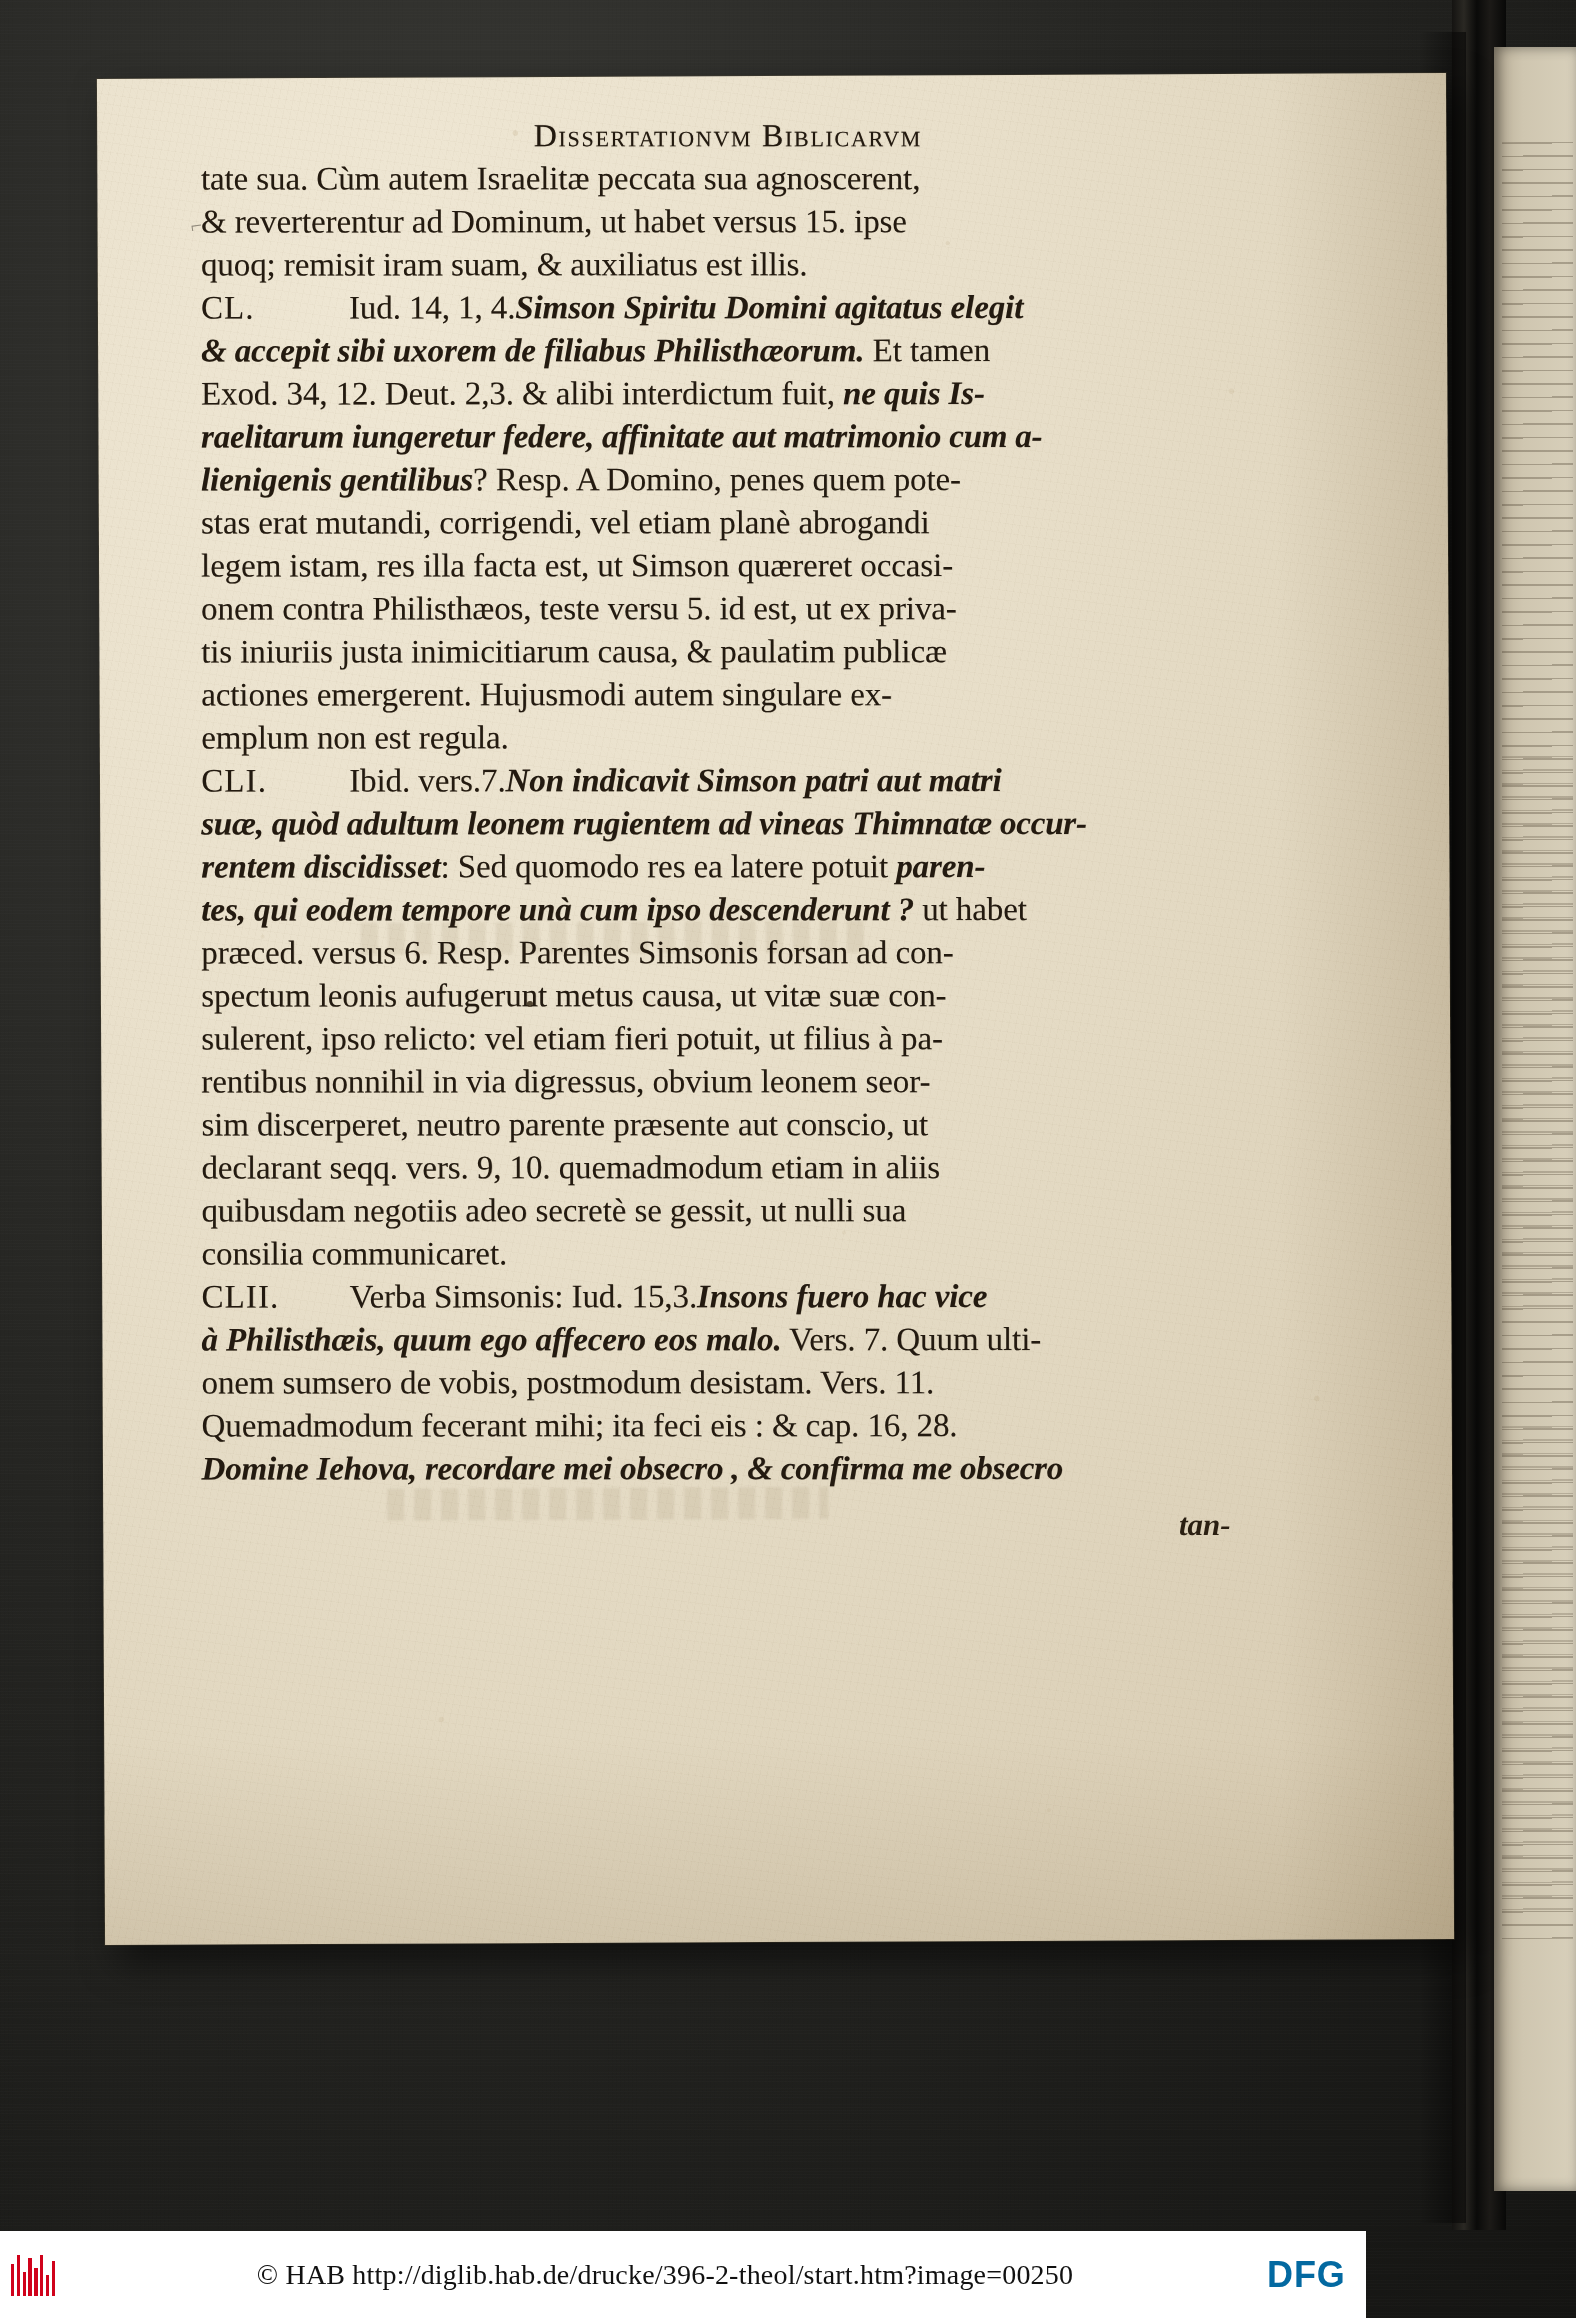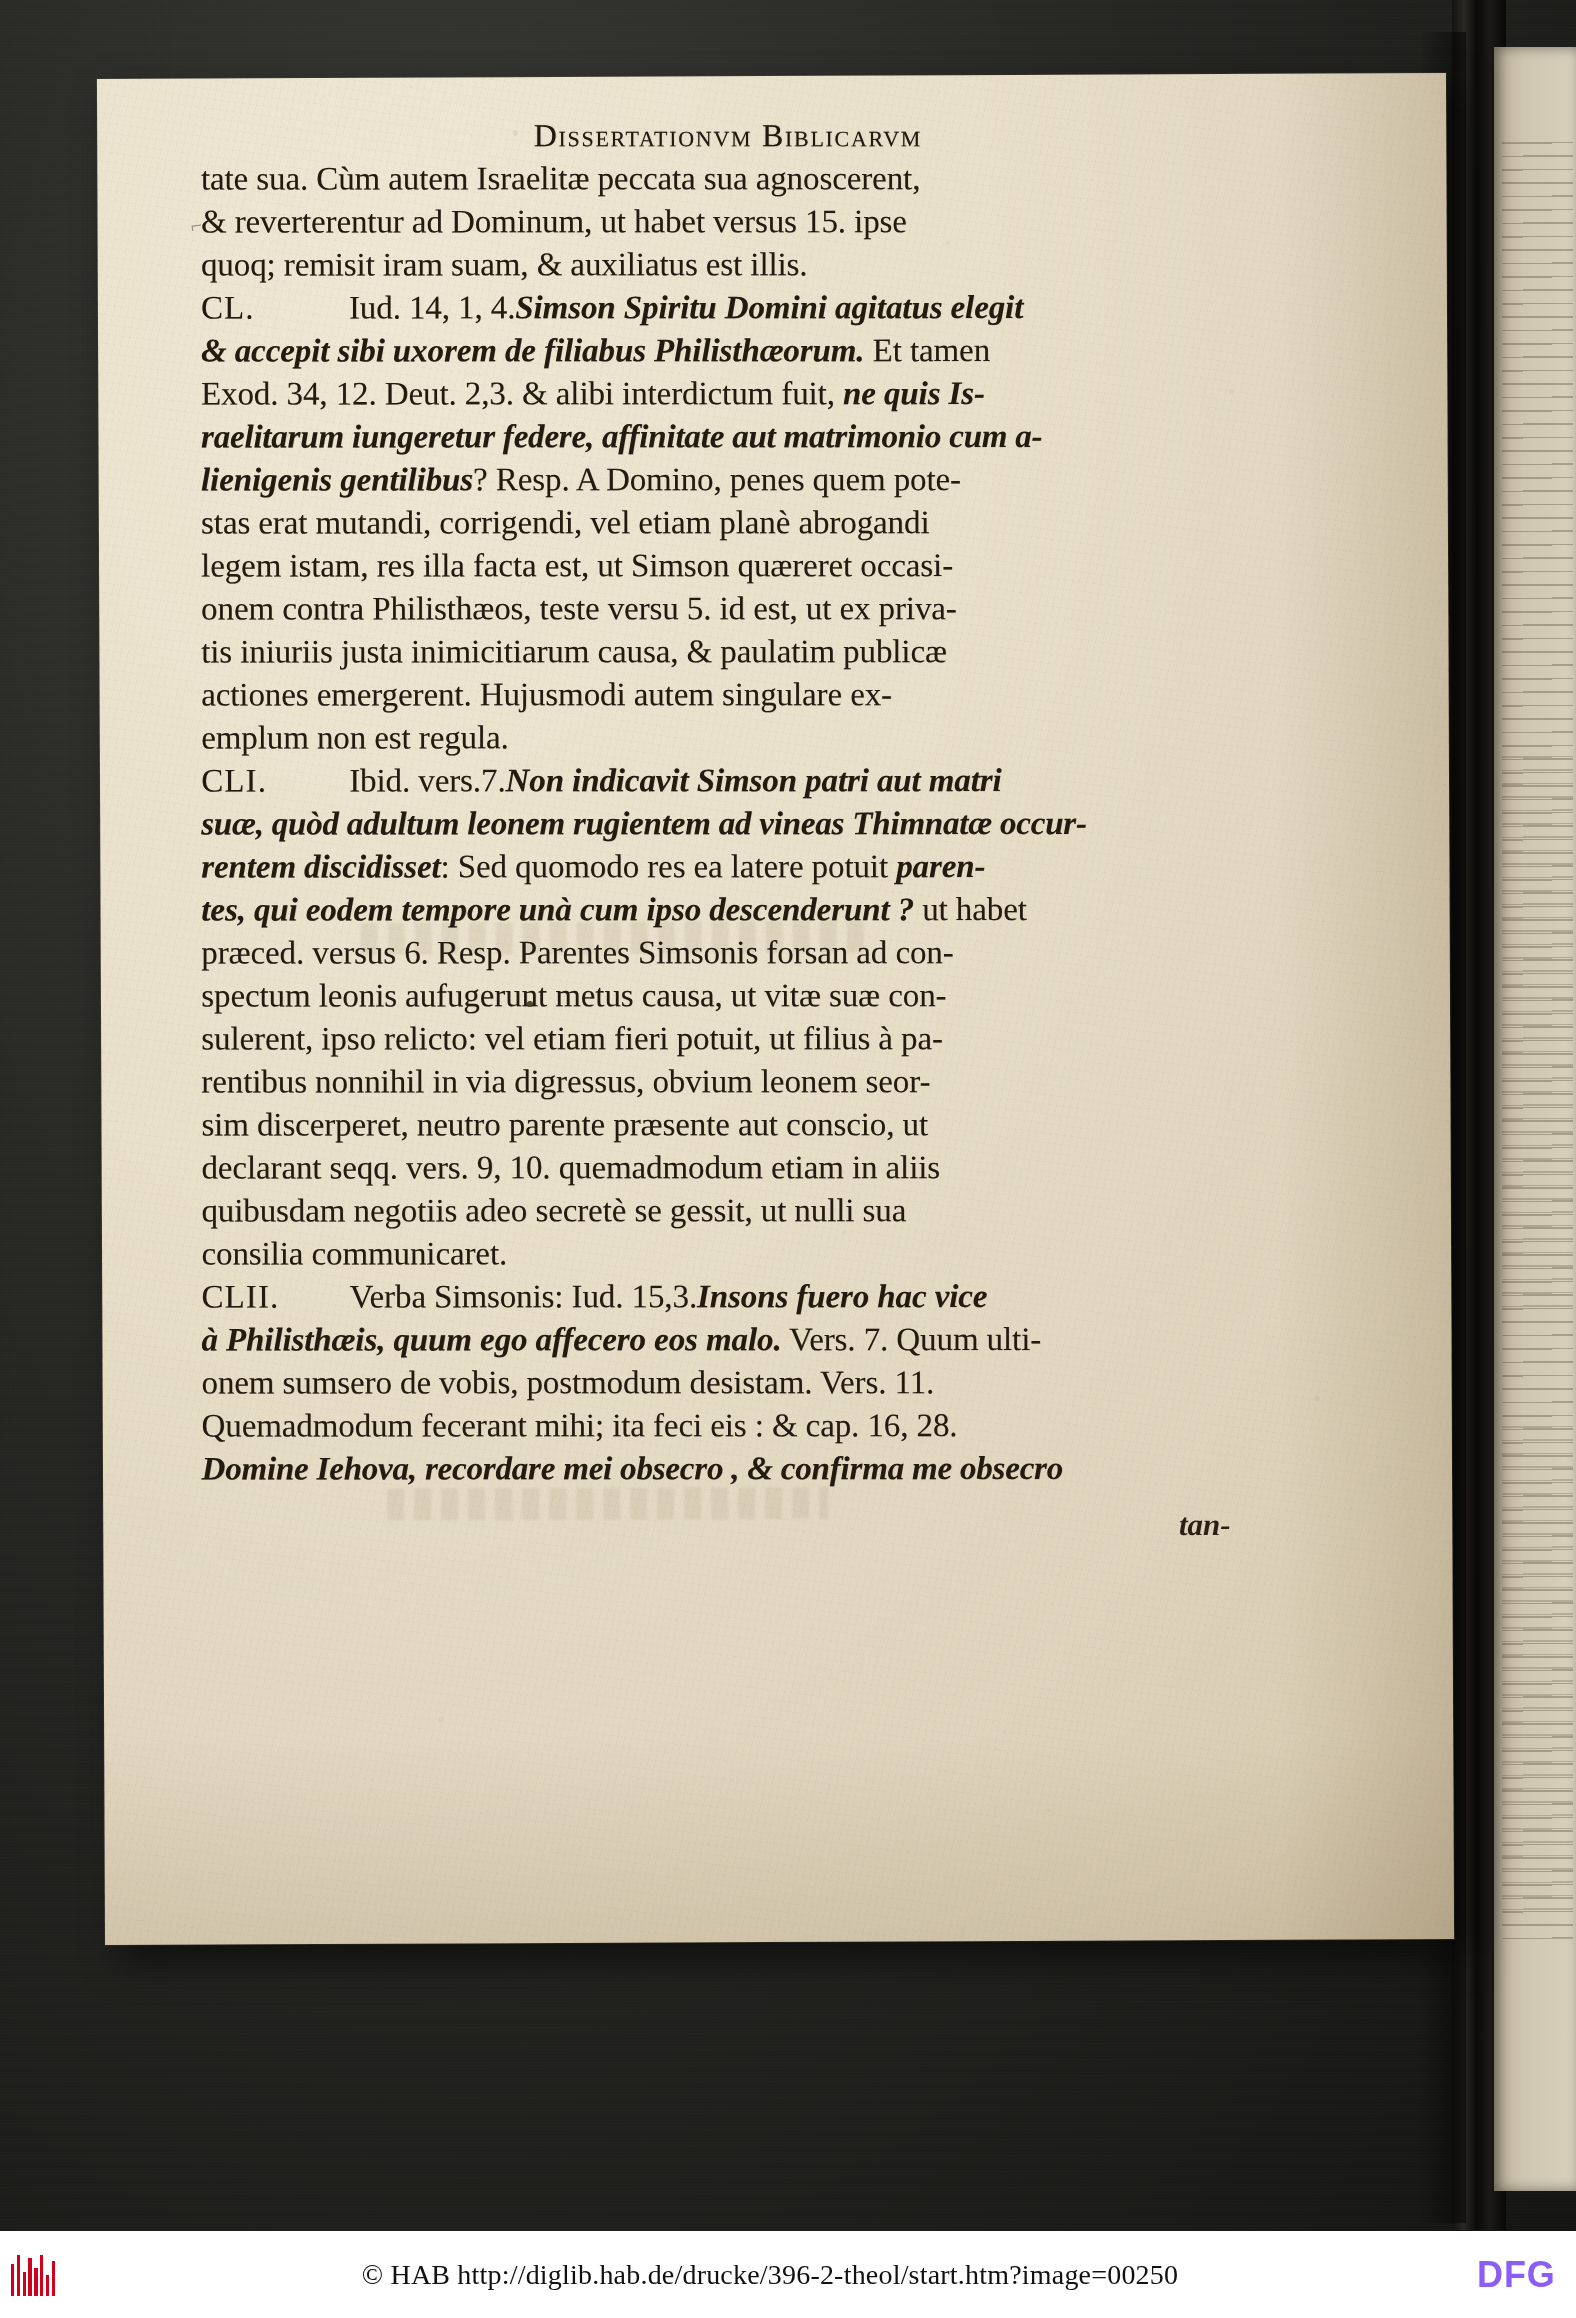--- a/index.html
+++ b/index.html
@@ -187,21 +187,21 @@
     font-size: 20.5px;
     color: #6a6358;
     opacity: .7;
     transform: rotate(-8deg);
   }
 
   
   #footer {
     position: absolute;
     left: 0; bottom: 0;
-    width: 1576px; height: 88px;
+    width: 1366px; height: 88px;
     background: #ffffff;
     display: flex;
     align-items: center;
   }
   #dfg-bars {
     width: 44px; height: 41px;
     margin-left: 11px; margin-right: 7.9px;
     display: flex; align-items: flex-end; gap: 2.4px;
   }
   #dfg-bars i {
@@ -217,21 +217,21 @@
     color: #111;
     letter-spacing: 0.2px;
     white-space: nowrap;
   }
   #dfg-logo {
     margin-right: 20.5px;
     font-family: "Liberation Sans", sans-serif;
     font-weight: bold;
     font-size: 36px;
     letter-spacing: 0.8px;
-    color: #8b5cf6;
+    color: #0369a1;
   }
 </style>
 </head>
 <body>
 
 <div id="scan-root">
   <div class="bg-noise"></div>
 
   <div id="gutter"></div>
   <div id="facing-page">

